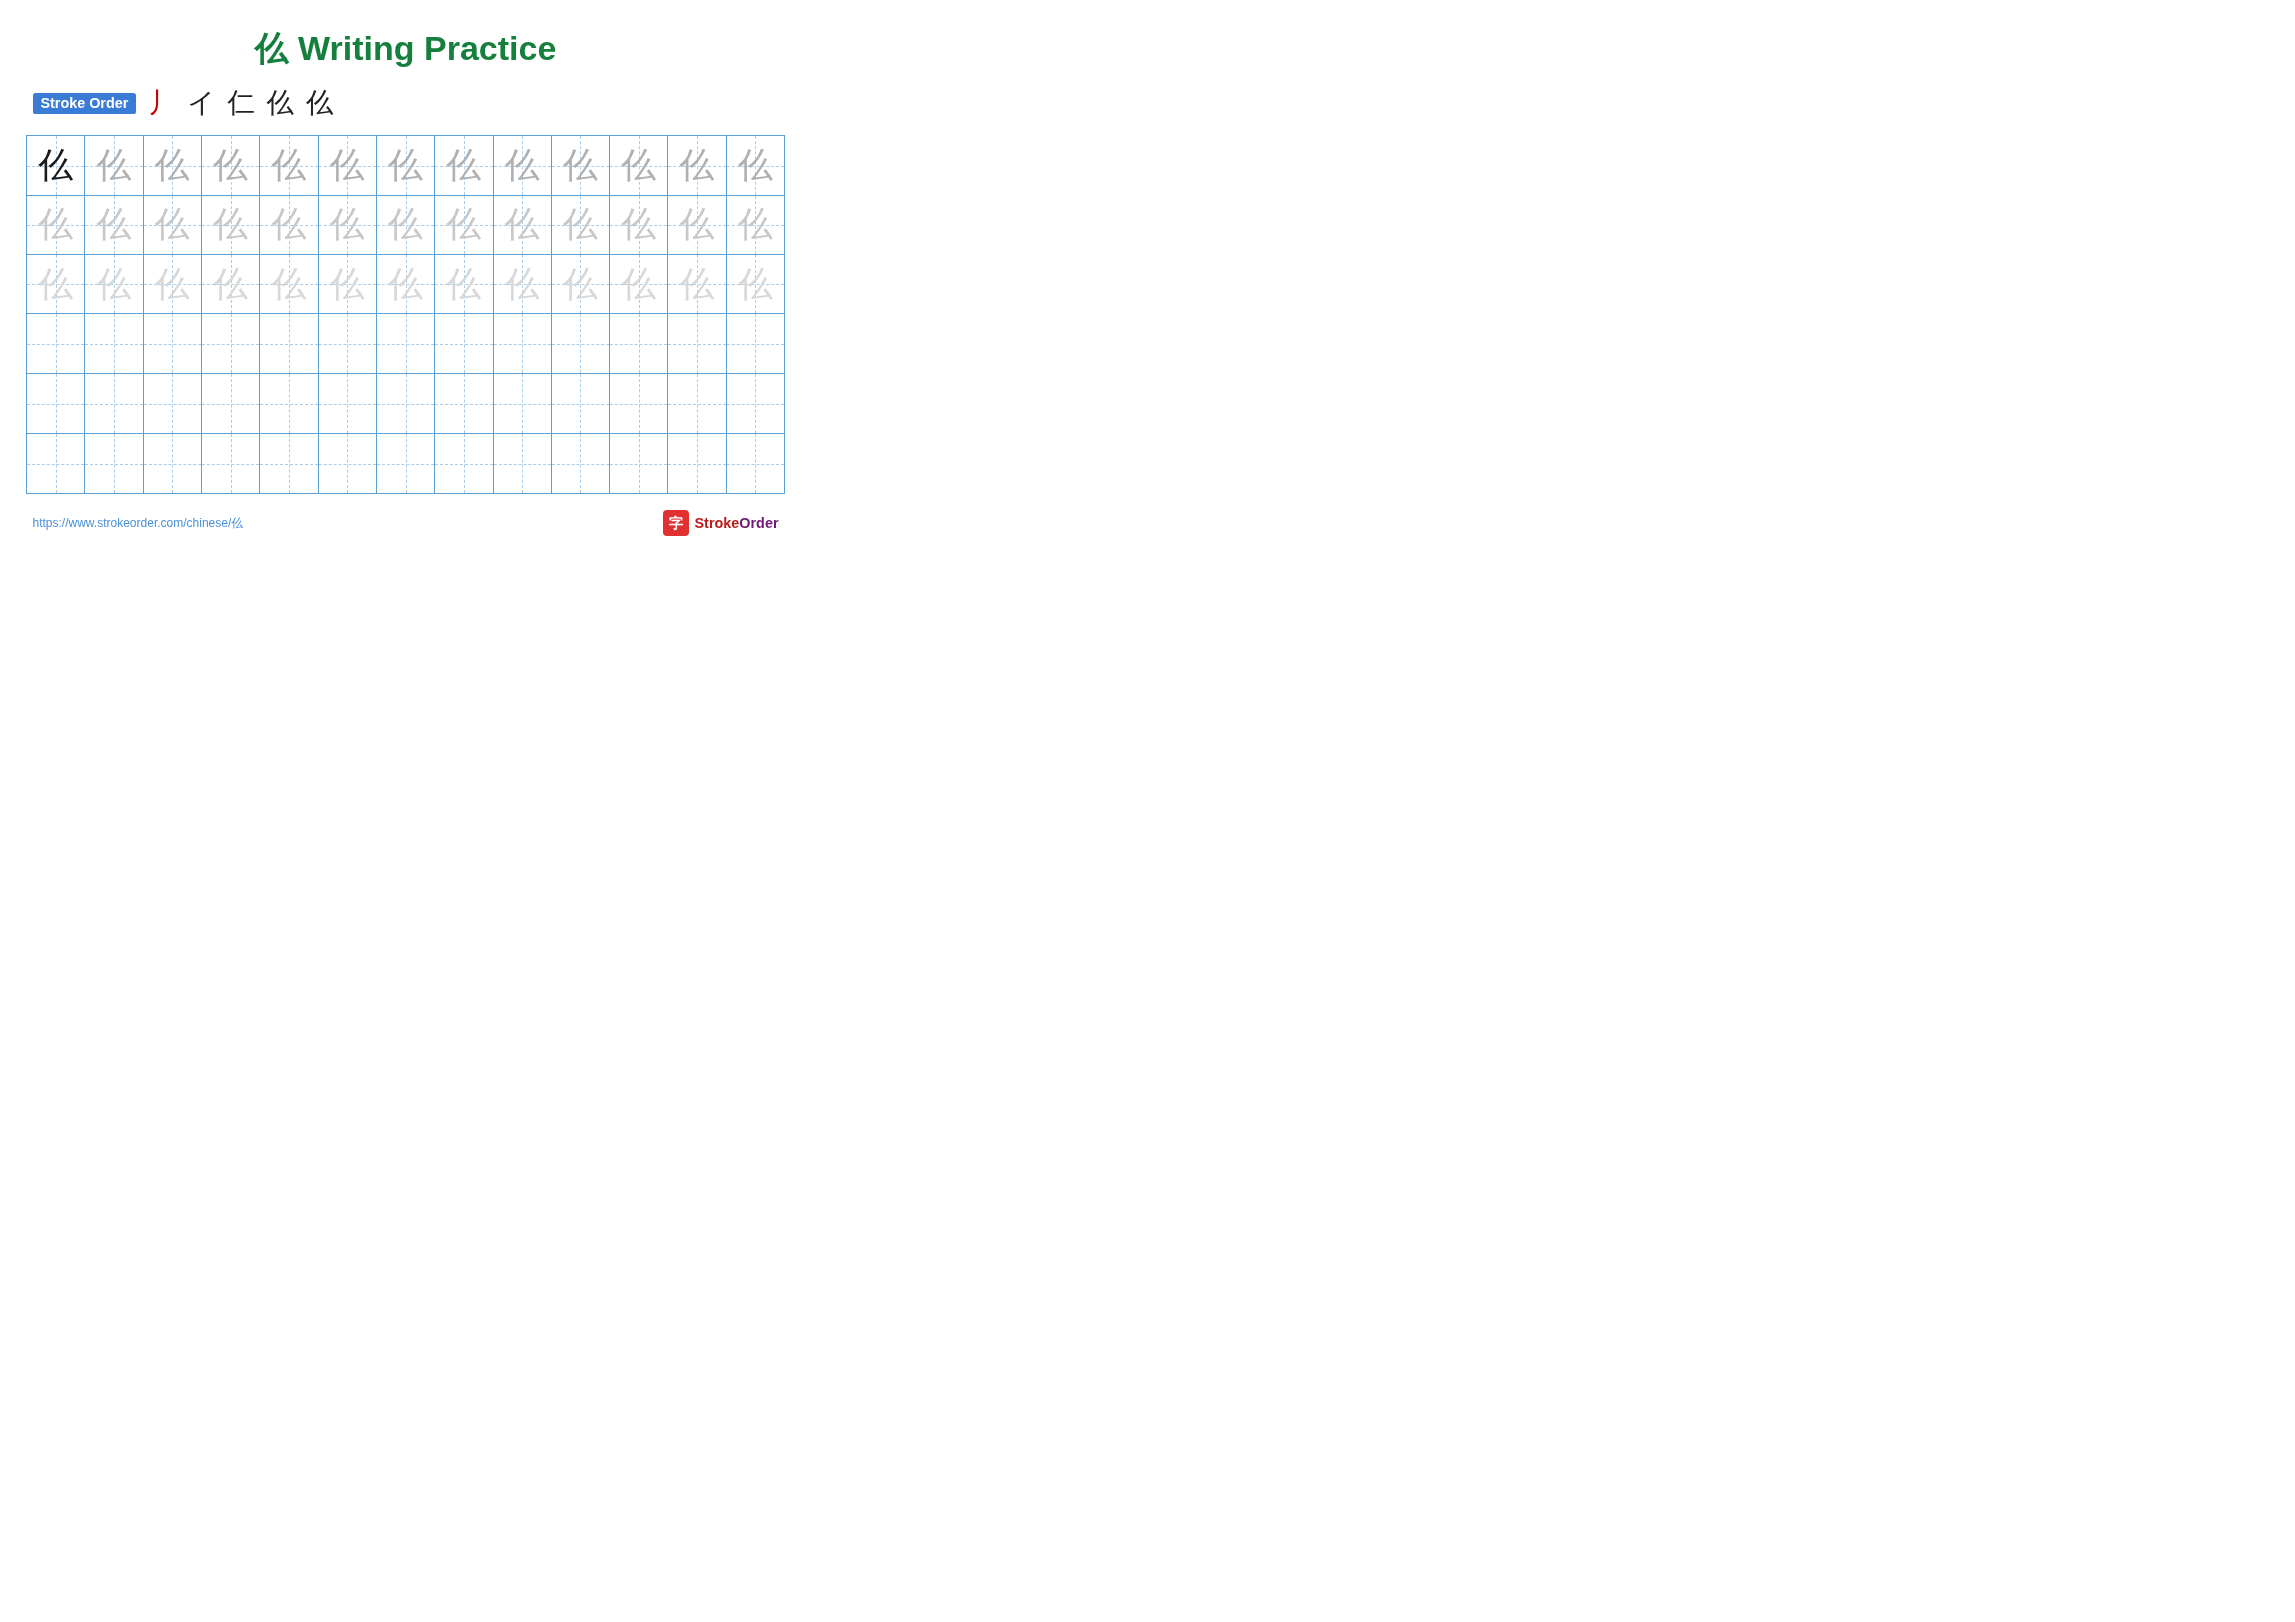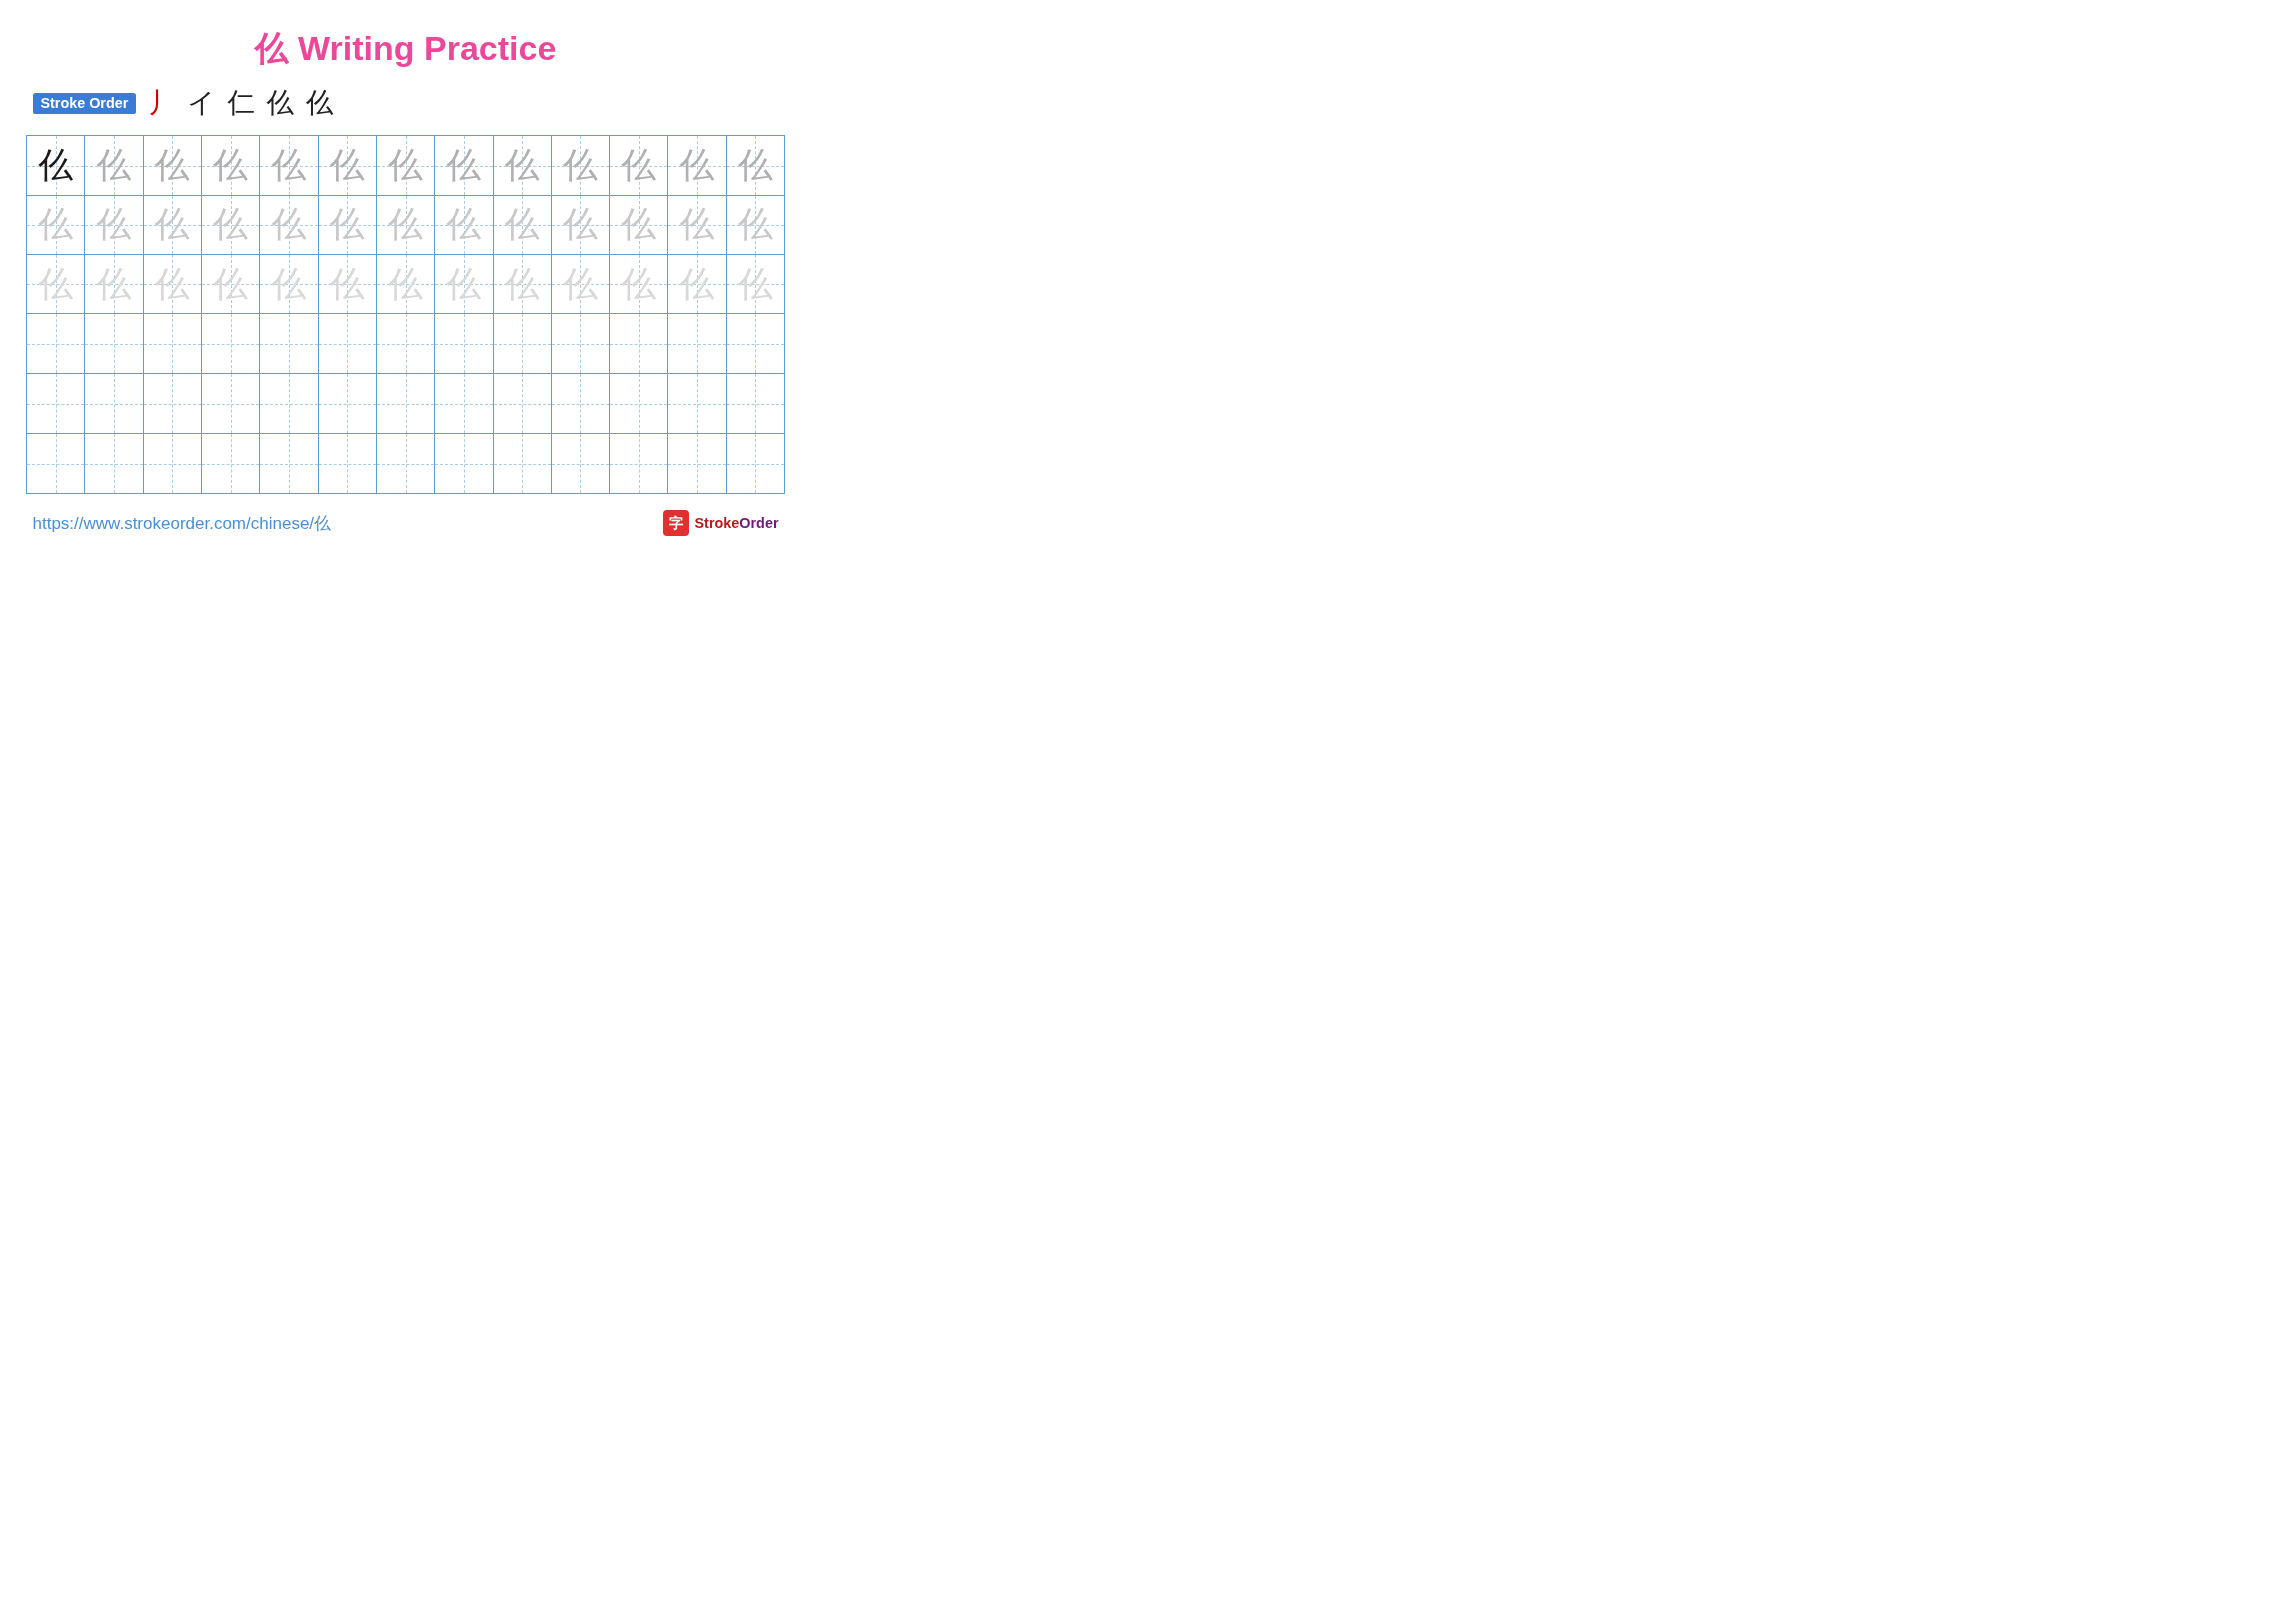--- a/index.html
+++ b/index.html
@@ -21,21 +21,21 @@
     }
 
     .title-text {
       font-size: 34px;
       color: #4a90d9;
       font-family: sans-serif;
       font-weight: bold;
     }
 
     .title-char {
-      color: #ec4899;
+      color: #15803d;
     }
 
     
     .stroke-order-row {
       display: flex;
       align-items: center;
       gap: 11.8px;
       margin-bottom: 14.4px;
       padding-left: 6.5px;
     }
@@ -143,21 +143,21 @@
       display: flex;
       justify-content: space-between;
       align-items: center;
       margin-top: 15.7px;
       padding: 0 6.5px;
     }
 
     .footer-url {
       color: #4a90d9;
       font-family: sans-serif;
-      font-size: 17px;
+      font-size: 12px;
       text-decoration: none;
     }
 
     .footer-brand {
       display: flex;
       align-items: center;
       gap: 5.2px;
     }
 
     .footer-brand-icon {

